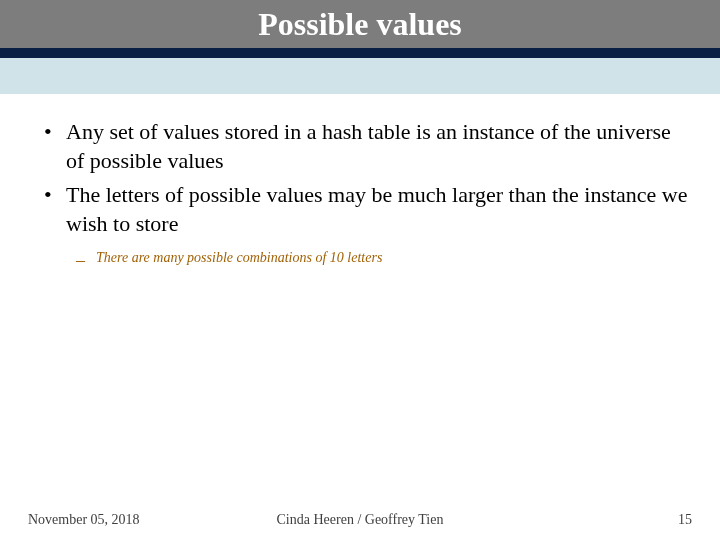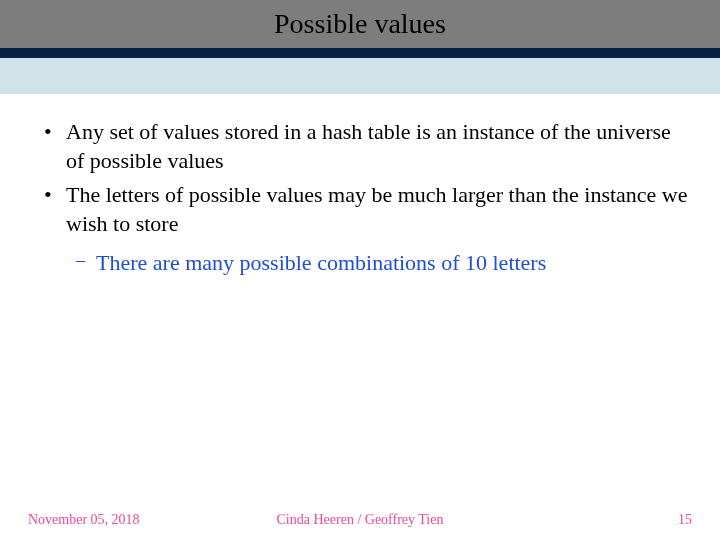--- a/index.html
+++ b/index.html
@@ -7,23 +7,23 @@
   .slide { width: 720px; height: 540px; position: relative; background: #fff; }
   .header-gray {
     width: 100%;
     height: 48px;
     background: #7d7d7d;
     display: flex;
     align-items: center;
     justify-content: center;
   }
   .title {
-    color: #000000;
-    font-size: 28px;
-    font-weight: normal;
+    color: #ffffff;
+    font-size: 32px;
+    font-weight: bold;
   }
   .band-dark {
     width: 100%;
     height: 10px;
     background: #0a1f44;
   }
   .band-light {
     width: 100%;
     height: 36px;
     background: #cfe3e8;
@@ -50,43 +50,44 @@
     font-size: 22px;
   }
   .subbullets {
     list-style: none;
     margin-top: 10px;
     margin-left: 4px;
   }
   .subbullets > li {
     position: relative;
     padding-left: 26px;
-    font-size: 22px;
+    font-size: 14px;
     line-height: 1.4;
-    color: #1d4ed8;
+    color: #a16207;
     margin-bottom: 2px;
+    font-style: italic;
   }
   .subbullets > li::before {
     content: "–";
     position: absolute;
     left: 6px;
     top: 0;
     font-size: 18px;
   }
   .footer {
     position: absolute;
     bottom: 12px;
     left: 0;
     width: 100%;
     padding: 0 28px;
     display: flex;
     justify-content: space-between;
     align-items: center;
     font-size: 14px;
-    color: #ec4899;
+    color: #404040;
     font-family: "Times New Roman", Times, serif;
     text-align: right;
   }
   .footer .center { position: absolute; left: 50%; transform: translateX(-50%); }
 </style>
 </head>
 <body>
 
 <div class="slide">
   <div class="header-gray">

